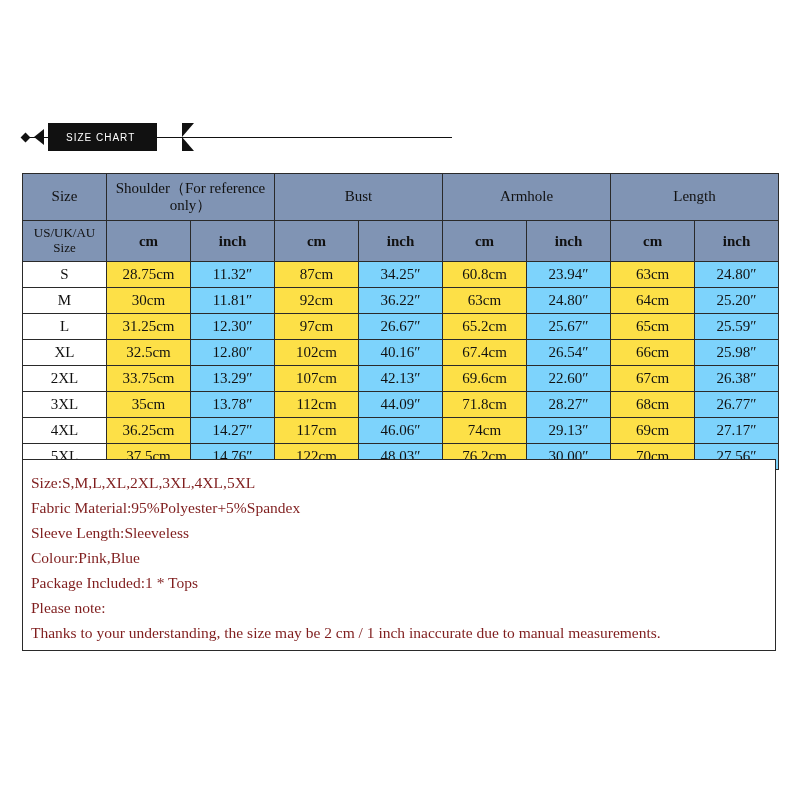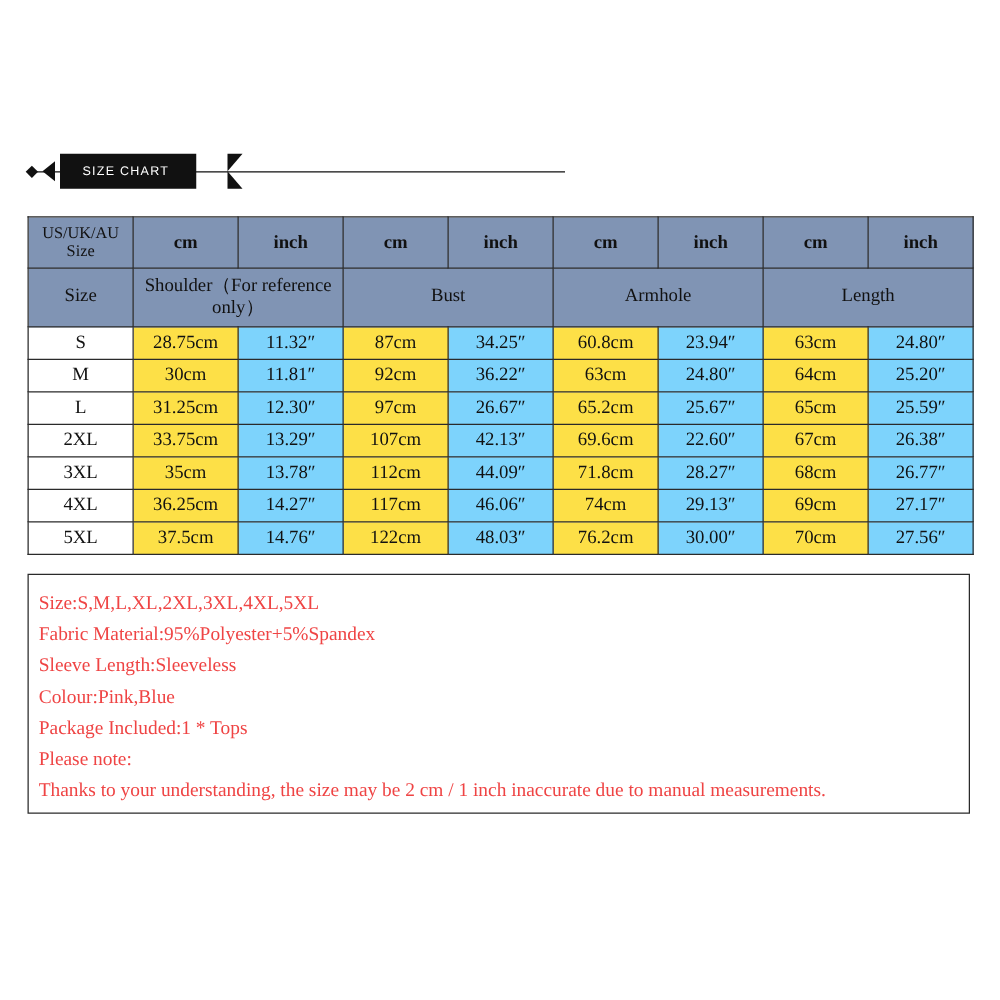--- a/index.html
+++ b/index.html
@@ -138,21 +138,21 @@
     border: 1px solid #2a2a2a;
     background: #ffffff;
     box-sizing: border-box;
     padding: 10px 8px 0 8px;
   }
   .notes p {
     margin: 0 0 0 0;
     font-family: "Liberation Serif", serif;
     font-size: 15.5px;
     line-height: 25px;
-    color: #ef4444;
+    color: #7f1d1d;
   }
 </style>
 </head>
 <body>
 
 <div class="page">
 
   <div class="banner">
     <div class="banner-line"></div>
     <div class="banner-dot" style="left:0px;"></div>
@@ -171,37 +171,37 @@
           <col style="width:84px">
         <col style="width:84px">
           <col style="width:84px">
         <col style="width:84px">
           <col style="width:84px">
         <col style="width:84px">
           <col style="width:84px">
       </colgroup>
       <thead>
         <tr>
+          <th class="hdr-blue tall">Size</th>
+          <th class="hdr-blue tall" colspan="2">Shoulder（For reference only）</th>
+          <th class="hdr-blue tall" colspan="2">Bust</th>
+          <th class="hdr-blue tall" colspan="2">Armhole</th>
+          <th class="hdr-blue tall" colspan="2">Length</th>
+        </tr>
+        <tr>
           <th class="hdr-blue sub">US/UK/AU Size</th>
           <th class="unit-cell">cm</th>
           <th class="unit-cell">inch</th>
           <th class="unit-cell">cm</th>
           <th class="unit-cell">inch</th>
           <th class="unit-cell">cm</th>
           <th class="unit-cell">inch</th>
           <th class="unit-cell">cm</th>
           <th class="unit-cell">inch</th>
         </tr>
-        <tr>
-          <th class="hdr-blue tall">Size</th>
-          <th class="hdr-blue tall" colspan="2">Shoulder（For reference only）</th>
-          <th class="hdr-blue tall" colspan="2">Bust</th>
-          <th class="hdr-blue tall" colspan="2">Armhole</th>
-          <th class="hdr-blue tall" colspan="2">Length</th>
-        </tr>
       </thead>
       <tbody>
         <tr>
           <td class="label-col">S</td>
           <td class="cm">28.75cm</td>
           <td class="inch">11.32″</td>
           <td class="cm">87cm</td>
           <td class="inch">34.25″</td>
           <td class="cm">60.8cm</td>
           <td class="inch">23.94″</td>
@@ -224,20 +224,31 @@
           <td class="cm">31.25cm</td>
           <td class="inch">12.30″</td>
           <td class="cm">97cm</td>
           <td class="inch">26.67″</td>
           <td class="cm">65.2cm</td>
           <td class="inch">25.67″</td>
           <td class="cm">65cm</td>
           <td class="inch">25.59″</td>
         </tr>
         <tr>
+          <td class="label-col">XL</td>
+          <td class="cm">32.5cm</td>
+          <td class="inch">12.80″</td>
+          <td class="cm">102cm</td>
+          <td class="inch">40.16″</td>
+          <td class="cm">67.4cm</td>
+          <td class="inch">26.54″</td>
+          <td class="cm">66cm</td>
+          <td class="inch">25.98″</td>
+        </tr>
+        <tr>
           <td class="label-col">2XL</td>
           <td class="cm">33.75cm</td>
           <td class="inch">13.29″</td>
           <td class="cm">107cm</td>
           <td class="inch">42.13″</td>
           <td class="cm">69.6cm</td>
           <td class="inch">22.60″</td>
           <td class="cm">67cm</td>
           <td class="inch">26.38″</td>
         </tr>

